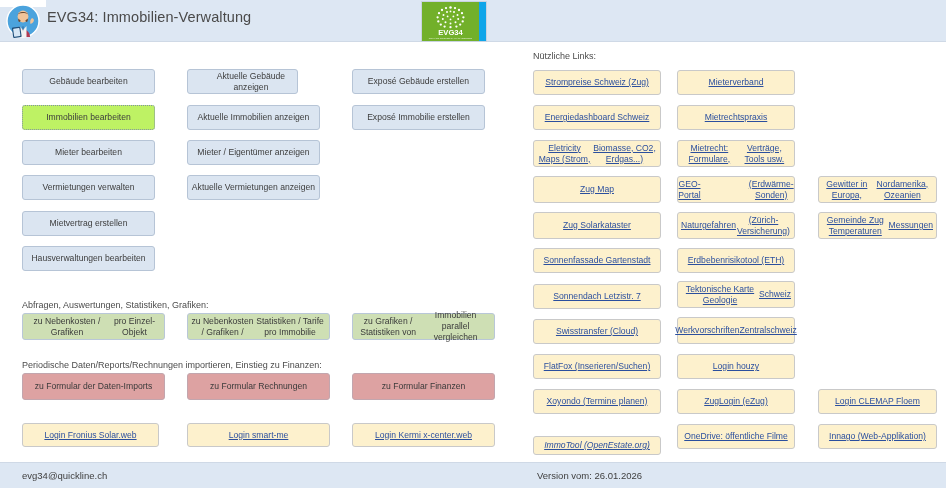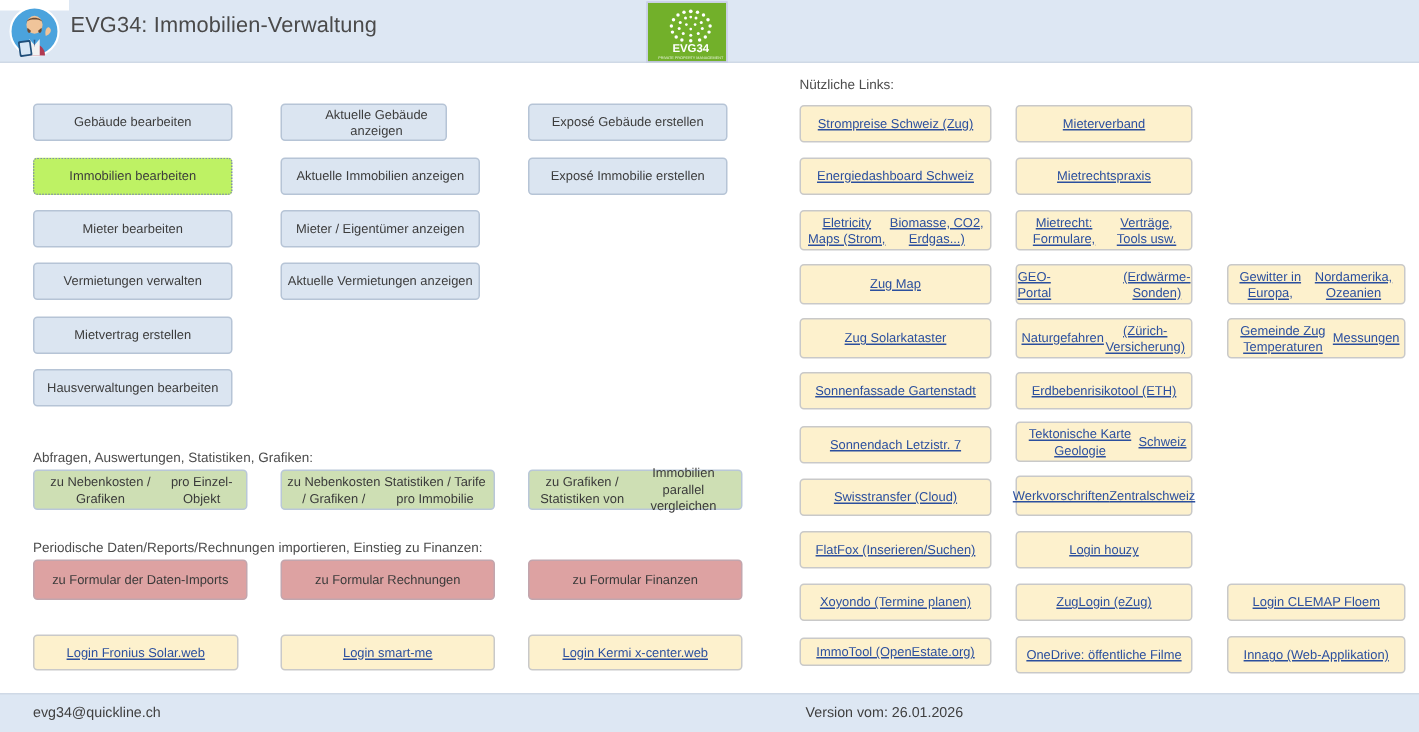--- a/index.html
+++ b/index.html
@@ -42,23 +42,23 @@
   #app-title {
     position: absolute;
     left: 47px; top: 9px;
     font-size: 14.5px;
     color: #4a4a4a;
     letter-spacing: .1px;
     white-space: nowrap;
   }
   #brand-logo {
     position: absolute;
-    left: 431px; top: 1px;
-    width: 54px; height: 41px;
-    background: #c4b5fd;
+    left: 421px; top: 1px;
+    width: 66px; height: 41px;
+    background: #0ea5e9;
     border: 1px solid #c9d3e0;
     box-sizing: border-box;
     overflow: hidden;
   }
   #brand-logo svg { display:block; }
 
   
   .btn {
     position: absolute;
     box-sizing: border-box;
@@ -350,21 +350,21 @@
     </div>
     <div class="btn btn-link" style="left: 533px; top: 389px; width: 128px; height: 25px;">
       <span class="lbl">Xoyondo (Termine planen)</span>
     </div>
     <div class="btn btn-link" style="left: 677px; top: 389px; width: 118px; height: 25px;">
       <span class="lbl">ZugLogin (eZug)</span>
     </div>
     <div class="btn btn-link" style="left: 818px; top: 389px; width: 119px; height: 25px;">
       <span class="lbl">Login CLEMAP Floem</span>
     </div>
-    <div class="btn btn-link" style="left: 533px; top: 425px; width: 128px; height: 19px;">
+    <div class="btn btn-link" style="left: 533px; top: 436px; width: 128px; height: 19px; font-style: italic;">
       <span class="lbl">ImmoTool (OpenEstate.org)</span>
     </div>
     <div class="btn btn-link" style="left: 677px; top: 424px; width: 118px; height: 25px;">
       <span class="lbl">OneDrive: öffentliche Filme</span>
     </div>
     <div class="btn btn-link" style="left: 818px; top: 424px; width: 119px; height: 25px;">
       <span class="lbl">Innago (Web-Applikation)</span>
     </div>
   </div>
 

